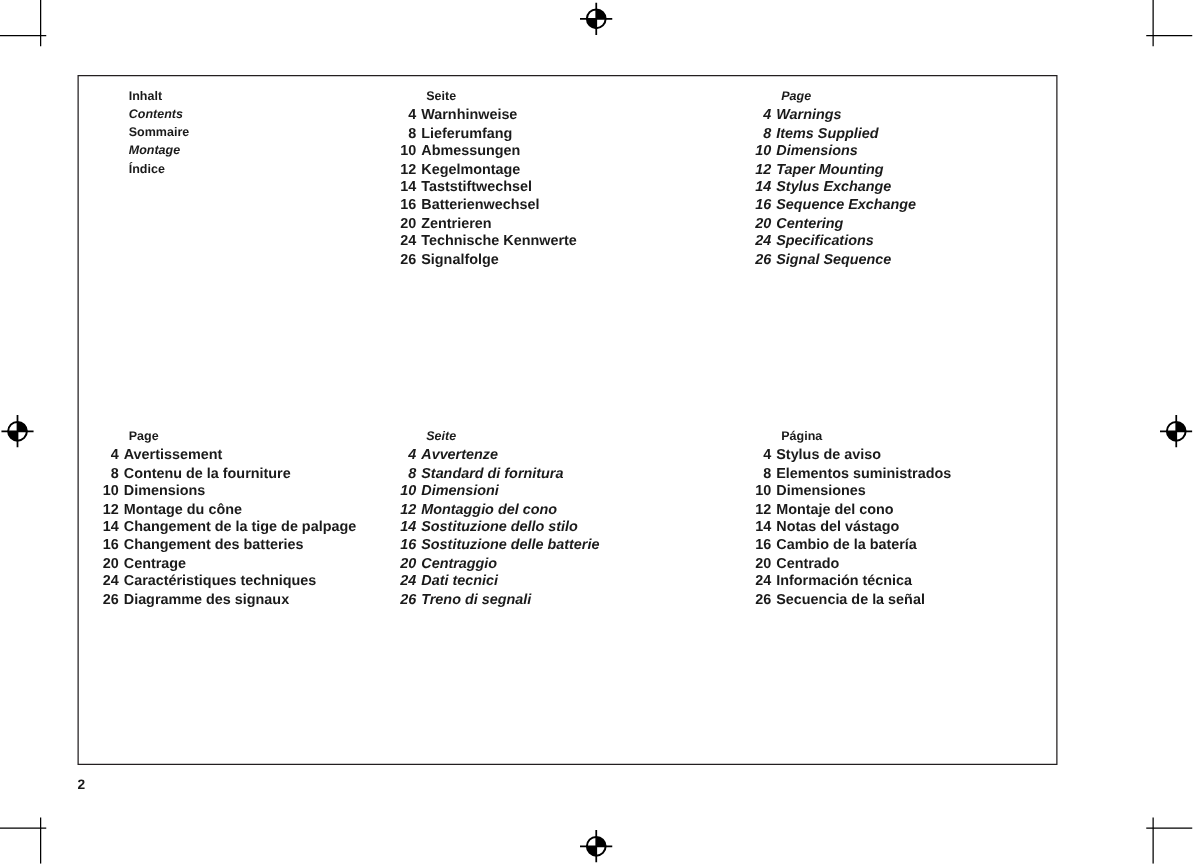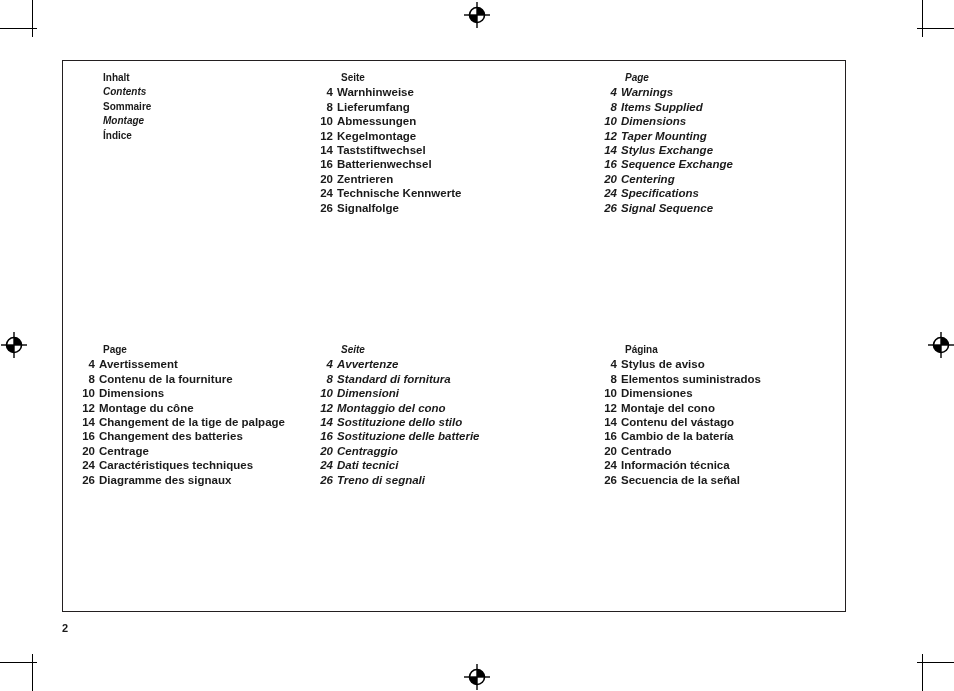--- a/index.html
+++ b/index.html
@@ -345,21 +345,21 @@
       <li class="toc-row">
           <span class="toc-page">10</span>
           <span class="toc-label">Dimensiones</span>
         </li>
       <li class="toc-row">
           <span class="toc-page">12</span>
           <span class="toc-label">Montaje del cono</span>
         </li>
       <li class="toc-row">
           <span class="toc-page">14</span>
-          <span class="toc-label">Contenu del vástago</span>
+          <span class="toc-label">Notas del vástago</span>
         </li>
       <li class="toc-row">
           <span class="toc-page">16</span>
           <span class="toc-label">Cambio de la batería</span>
         </li>
       <li class="toc-row">
           <span class="toc-page">20</span>
           <span class="toc-label">Centrado</span>
         </li>
       <li class="toc-row">

